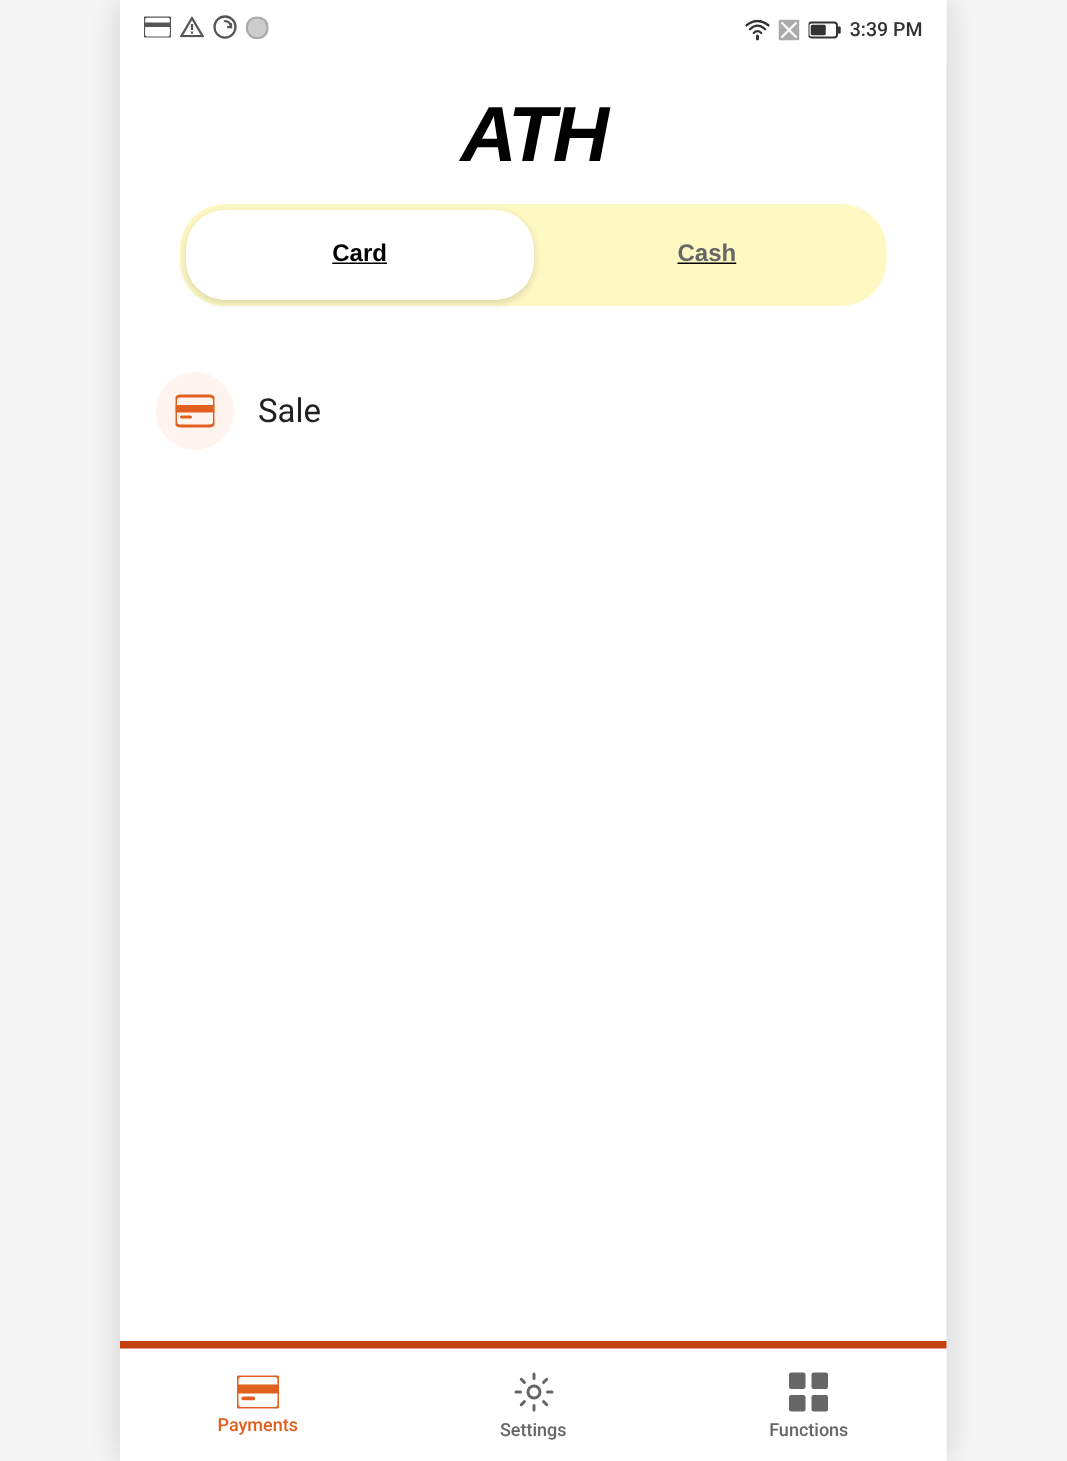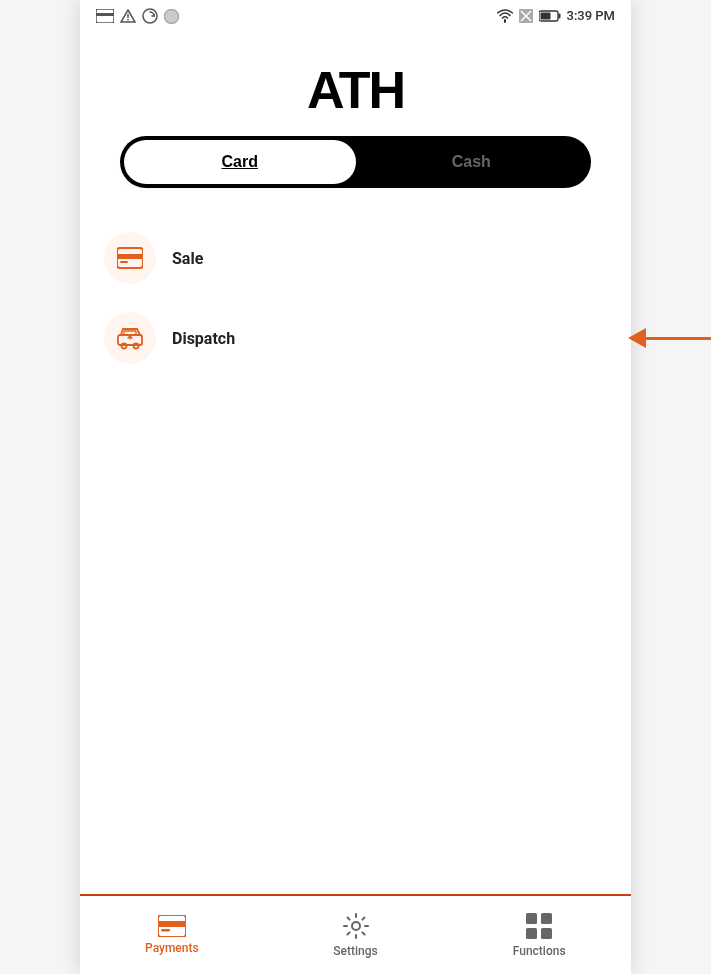--- a/index.html
+++ b/index.html
@@ -21,21 +21,21 @@
       margin: 0 auto;
       box-shadow: 0 0 20px rgba(0,0,0,0.15);
       display: flex;
       flex-direction: column;
     }
 
     
     .status-bar {
       display: flex;
       justify-content: space-between;
-      align-items: flex-start;
+      align-items: center;
       padding: 8px 16px;
       background: #fff;
       height: 40px;
     }
 
     .status-left {
       display: flex;
       gap: 6px;
       align-items: center;
     }
@@ -53,38 +53,39 @@
       font-size: 14px;
       color: #555;
     }
 
     
     .logo-area {
       display: flex;
       justify-content: center;
       align-items: flex-start;
       padding: 20px 0 16px;
+      font-style: italic;
     }
 
     .logo-text {
       font-size: 52px;
       font-weight: 900;
       color: #000;
       letter-spacing: -2px;
       font-family: Arial Black, Arial, sans-serif;
     }
 
     
     .toggle-container {
       display: flex;
-      background: #000000;
+      background: #fef9c3;
       border-radius: 30px;
       margin: 0 40px 20px;
       padding: 4px;
-      height: 52px;
+      height: 68px;
       text-decoration: underline;
     }
 
     .toggle-btn {
       flex: 1;
       border-radius: 26px;
       border: none;
       font-size: 16px;
       font-weight: 600;
       cursor: pointer;
@@ -129,40 +130,40 @@
       border-radius: 50%;
       background: #fff4ee;
       display: flex;
       align-items: center;
       justify-content: center;
       margin-right: 16px;
       flex-shrink: 0;
     }
 
     .menu-item-label {
-      font-size: 16px;
-      font-weight: 700;
+      font-size: 22px;
+      font-weight: 400;
       color: #222;
       text-align: right;
     }
 
     
     .arrow-annotation {
       position: absolute;
       right: -160px;
       top: 50%;
       transform: translateY(-50%);
       display: flex;
       align-items: center;
     }
 
     
     .bottom-nav {
       display: flex;
-      border-top: 2px solid #c2410c;
+      border-top: 5px solid #c2410c;
       height: 80px;
       background: #fff;
     }
 
     .nav-item {
       flex: 1;
       display: flex;
       flex-direction: column;
       align-items: center;
       justify-content: center;
@@ -273,39 +274,20 @@
           <rect x="0" y="0" width="26" height="20" rx="3" fill="none" stroke="#e06020" stroke-width="2"></rect>
           <rect x="0" y="6" width="26" height="5" fill="#e06020"></rect>
           <rect x="3" y="13" width="8" height="2" rx="1" fill="#e06020"></rect>
         </svg>
       </div>
       <span class="menu-item-label">Sale</span>
     </div>
 
     <div>
 
-      <div class="menu-item" style="position:relative; overflow:visible;">
-        <div class="menu-icon-wrap">
-          <svg class="car-icon-svg" viewBox="0 0 28 22" fill="none">
-            <rect x="2" y="8" width="24" height="10" rx="2" fill="none" stroke="#e06020" stroke-width="1.8"></rect>
-            <path d="M5 8 L7 2 H21 L24 8" stroke="#e06020" stroke-width="1.8" fill="none"></path>
-            <circle cx="8" cy="19" r="2.5" stroke="#e06020" stroke-width="1.8" fill="none"></circle>
-            <circle cx="20" cy="19" r="2.5" stroke="#e06020" stroke-width="1.8" fill="none"></circle>
-            <rect x="8" y="4" width="12" height="4" rx="1" fill="none" stroke="#e06020" stroke-width="1.3"></rect>
-
-            <path d="M14 12 L14 9 M12 11 L14 9 L16 11" stroke="#e06020" stroke-width="1.5" stroke-linecap="round"></path>
-          </svg>
-        </div>
-        <span class="menu-item-label">Dispatch</span>
-
-        <div class="arrow-annotation" style="position:absolute; right:-170px; top:50%; transform:translateY(-50%); display:flex; align-items:center;">
-          <div style="width:0;height:0;border-top:10px solid transparent;border-bottom:10px solid transparent;border-right:18px solid #e06020;"></div>
-          <div style="width:155px;height:3px;background:#e06020;"></div>
-        </div>
-      </div>
 
     </div>
 
   </div>
 
   <div class="bottom-nav">
 
     <div class="nav-item active">
       <svg width="28" height="22" viewBox="0 0 28 22" fill="none">
         <rect x="0" y="0" width="28" height="22" rx="3" fill="none" stroke="#e06020" stroke-width="2"></rect>

